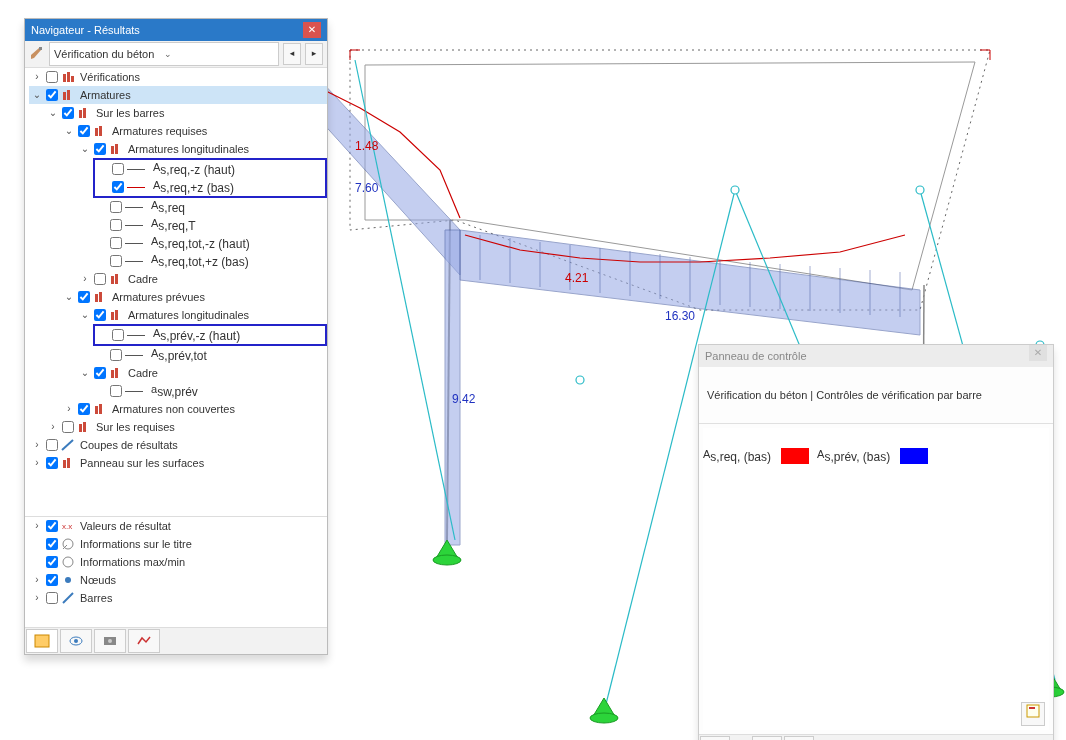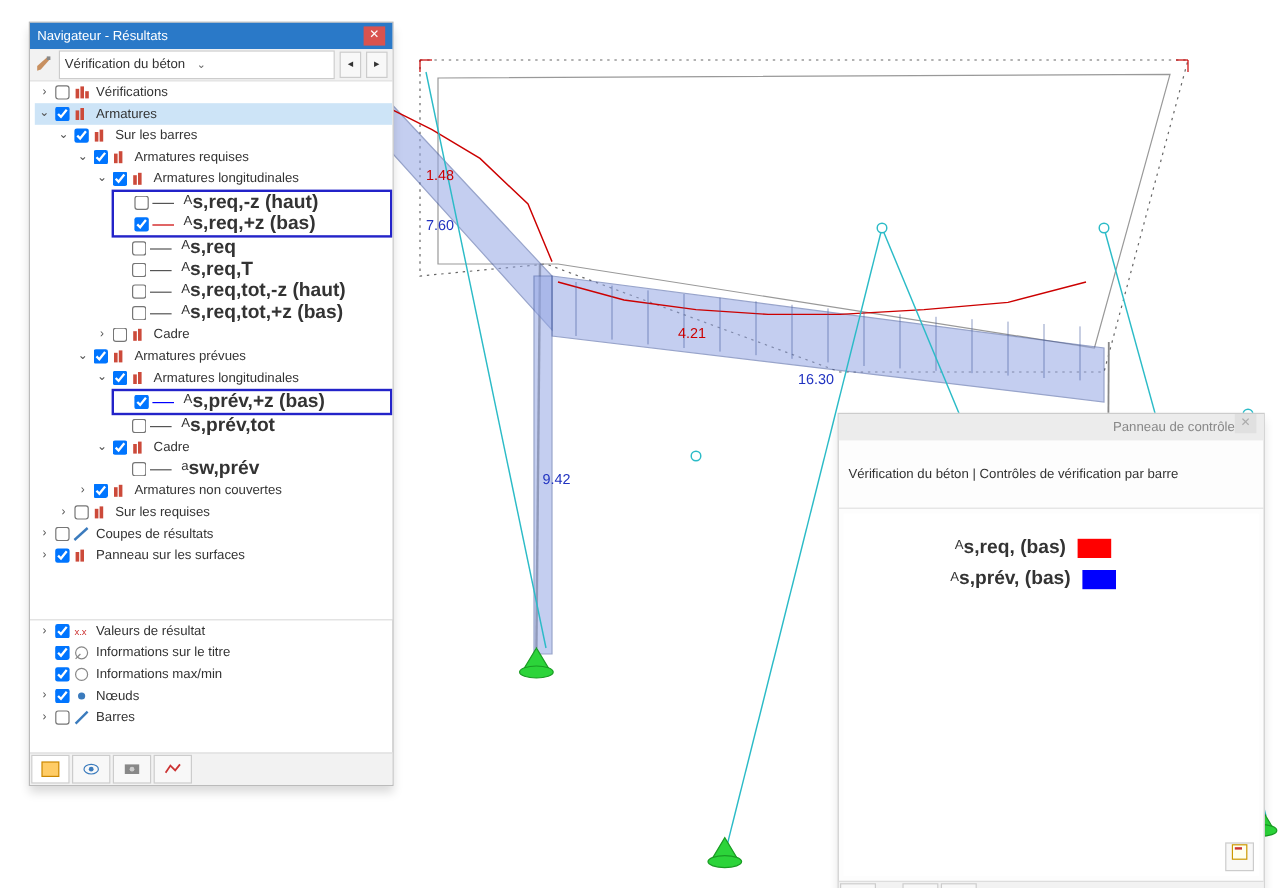--- a/index.html
+++ b/index.html
@@ -115,21 +115,21 @@
     margin: 0;
   }
   .ticon {
     width: 14px; height: 14px;
     display: inline-flex;
     align-items: center;
     justify-content: center;
   }
   .ticon svg { width: 14px; height: 14px; }
   .lbl { padding-left: 2px; }
-  .sub { font-size: 16px; font-weight: bold; }
+  .sub { font-size: 12px; }
   .lineseg {
     width: 18px;
     border-top: 1px solid #555;
     display: inline-block;
     vertical-align: middle;
     margin-right: 3px;
   }
   .lineseg.red { border-color: #c00; }
   .lineseg.blue { border-color: #00f; }
   .boxed {
@@ -164,21 +164,21 @@
     box-shadow: 0 6px 8px rgba(0,0,0,0.12);
   }
   .cpanel-title {
     height: 22px;
     background: #ececec;
     color: #888;
     line-height: 22px;
     padding: 0 6px;
     display: flex;
   }
-  .cpanel-title span { flex: 1; text-align: right; }
+  .cpanel-title span { flex: 1; text-align: left; }
   .cpanel-close {
     width: 18px; height: 16px;
     background: #e0e0e0;
     text-align: center;
     line-height: 16px;
     color: #aaa;
     font-size: 10px;
   }
   .cpanel-sub {
     height: 24px;
@@ -192,21 +192,21 @@
     height: 302px;
     background: white;
     margin: 4px;
     position: relative;
   }
   .legend {
     position: absolute;
     top: 20px;
     left: 0; right: 30px;
     display: flex;
-    flex-direction: column;
+    flex-direction: row;
     align-items: center;
     gap: 8px;
   }
   .legend-row {
     display: flex; align-items: center; gap: 10px;
   }
   .swatch { width: 28px; height: 16px; }
   .swatch.red { background: #ff0000; }
   .swatch.blue { background: #0000ff; }
   .cpanel-body .tool {
@@ -483,23 +483,23 @@
                               <rect x="2" y="4" width="3" height="8" fill="#cc4a3a"></rect>
                               <rect x="6" y="2" width="3" height="10" fill="#cc4a3a"></rect>
                             </svg>
                           </span>
                       <span class="lbl">Armatures longitudinales</span>
                     </div>
                     <ul>
                       <li class="boxed">
                         <div class="row">
                               <span class="toggle"></span>
-                              <input type="checkbox" checked="" style="">
-                              <span class="lineseg blue"></span>
-                              <span class="lbl"><span>A</span><sub class="sub">s,prév,+z (bas)</sub></span>
+                              <input type="checkbox" style="">
+                              <span class="lineseg"></span>
+                              <span class="lbl"><span>A</span><sub class="sub">s,prév,-z (haut)</sub></span>
                             </div>
                       </li>
                       <li>
                             <div class="row">
                               <span class="toggle"></span>
                               <input type="checkbox" style="">
                               <span class="lineseg"></span>
                               <span class="lbl"><span>A</span><sub class="sub">s,prév,tot</sub></span>
                             </div>
                           </li>

